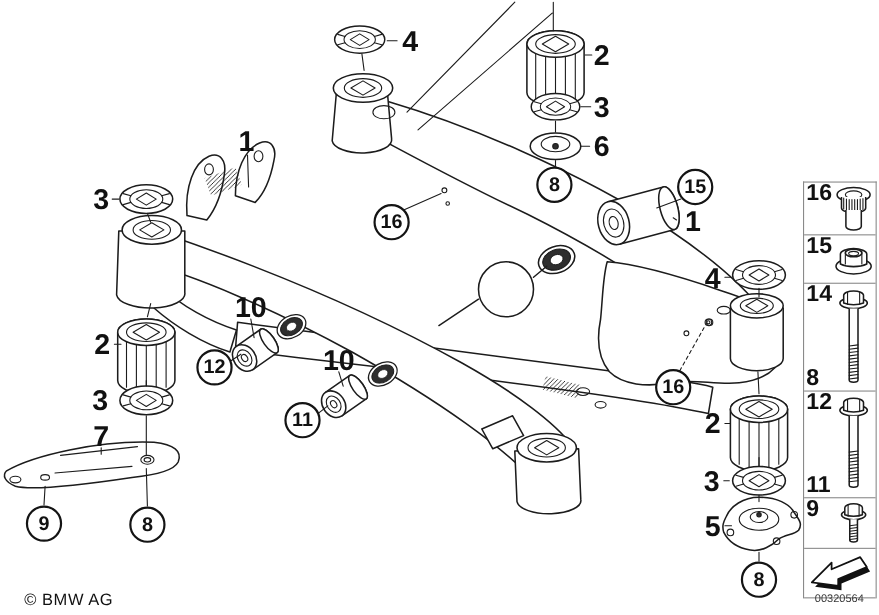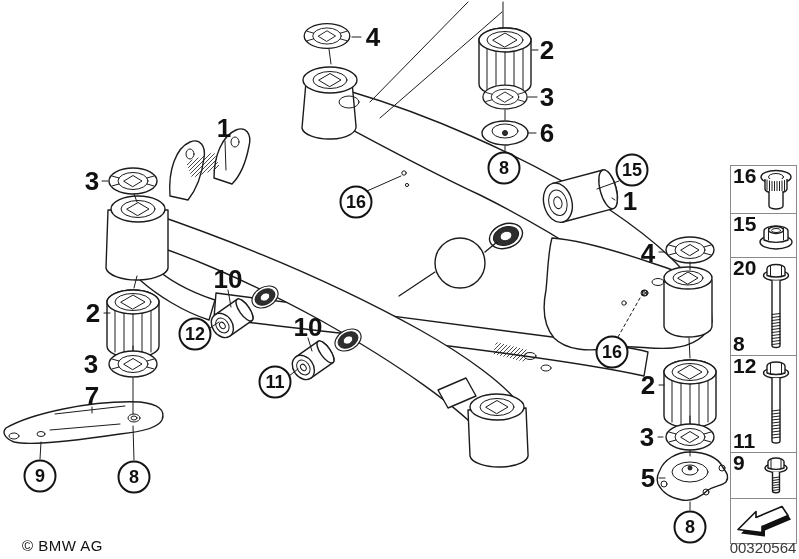--- a/index.html
+++ b/index.html
@@ -21,21 +21,21 @@
          border-bottom:none;background:#fff;z-index:4;box-sizing:border-box;}
   .cell{position:relative;border-bottom:1px solid #8a8a8a;}
   .cell.c1{height:47px;} .cell.c2{height:43px;} .cell.c3{height:97px;}
   .cell.c4{height:96px;} .cell.c5{height:45px;} .cell.c6{height:44px;}
   .cell .lbl{position:absolute;left:2px;top:-2px;font-weight:bold;font-size:21px;}
   .cell .lbl.bottom{top:auto;bottom:-1px;}
   .cell svg{position:absolute;right:0;top:50%;transform:translateY(-50%);}
   .footer-copy{position:absolute;left:22px;top:537px;font-size:15px;font-weight:normal;
                letter-spacing:0.5px;z-index:5;}
   .footer-num{position:absolute;left:728px;top:539px;width:70px;text-align:center;
-              font-size:15px;color:#3a3a3a;z-index:5;}
+              font-size:10px;color:#3a3a3a;z-index:5;}
 </style>
 </head>
 <body>
 
 <div id="stage">
 
   <svg id="art" width="799" height="559" viewBox="0 0 799 559">
     <defs>
       <pattern id="hatch" patternUnits="userSpaceOnUse" width="4" height="4">
         <path d="M0,4 L4,0" stroke="#1c1c1c" stroke-width="0.8"></path>
@@ -225,21 +225,21 @@
       <span class="lbl">15</span>
       <svg width="44" height="40" viewBox="0 0 44 40">
         <ellipse class="fw" cx="24" cy="26" rx="16" ry="7"></ellipse>
         <path class="fw" d="M12,15 L12,24 A16,7 0 0 0 36,24 L36,15 A12,5 0 0 0 12,15 Z"></path>
         <path class="ln thin" d="M16.5,12 L16.5,24 M31.5,12 L31.5,24"></path>
         <ellipse class="fw" cx="24" cy="14" rx="7.5" ry="3.5"></ellipse>
         <ellipse class="ln thin" cx="24" cy="14.5" rx="4.5" ry="2"></ellipse>
       </svg>
     </div>
     <div class="cell c3">
-      <span class="lbl">20</span>
+      <span class="lbl">14</span>
       <span class="lbl bottom">8</span>
       <svg width="40" height="93" viewBox="0 0 40 93">
         <ellipse class="fw" cx="20" cy="15" rx="12.5" ry="5"></ellipse>
         <path class="fw" d="M11,8 L11,15 A12.5,5 0 0 0 29,15 L29,8 A9,4 0 0 0 11,8 Z"></path>
         <path class="ln thin" d="M14.5,5.5 L14.5,16 M25.5,5.5 L25.5,16"></path>
         <path class="fw" d="M16,20 L16,85 A4,2 0 0 0 24,85 L24,20"></path>
         <path class="ln thin" d="M16,54 L24,53 M16,57 L24,56 M16,60 L24,59 M16,63 L24,62 M16,66 L24,65
                                  M16,69 L24,68 M16,72 L24,71 M16,75 L24,74 M16,78 L24,77 M16,81 L24,80 M16,84 L24,83"></path>
       </svg>
     </div>

